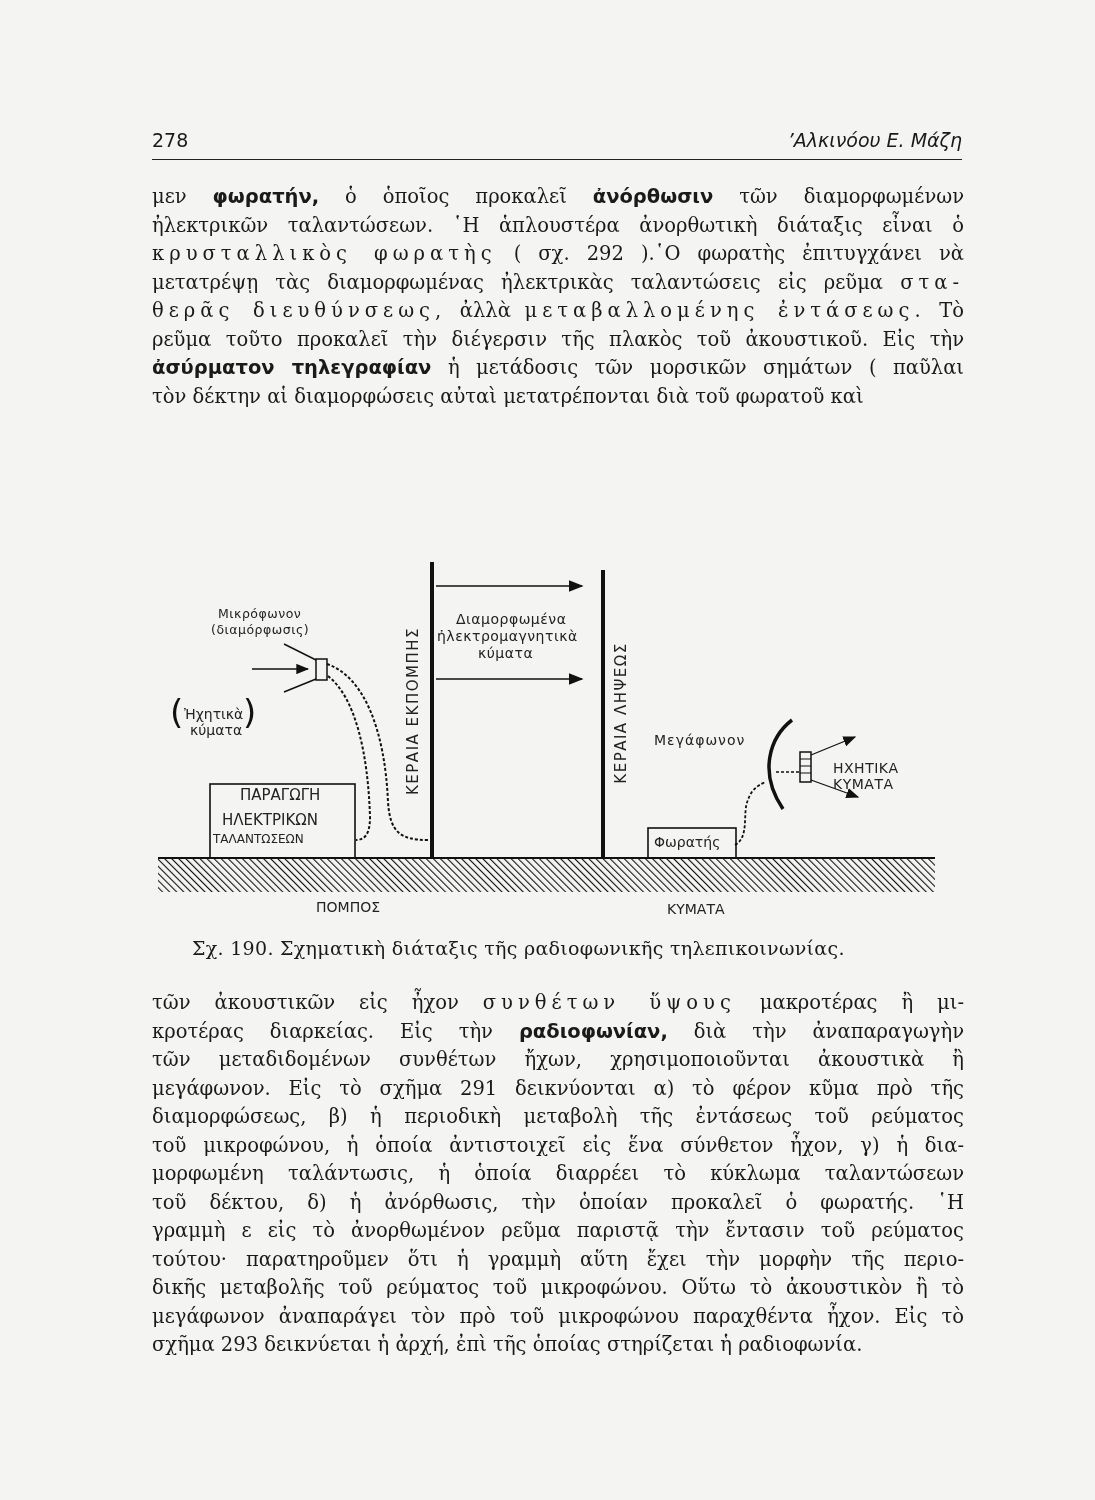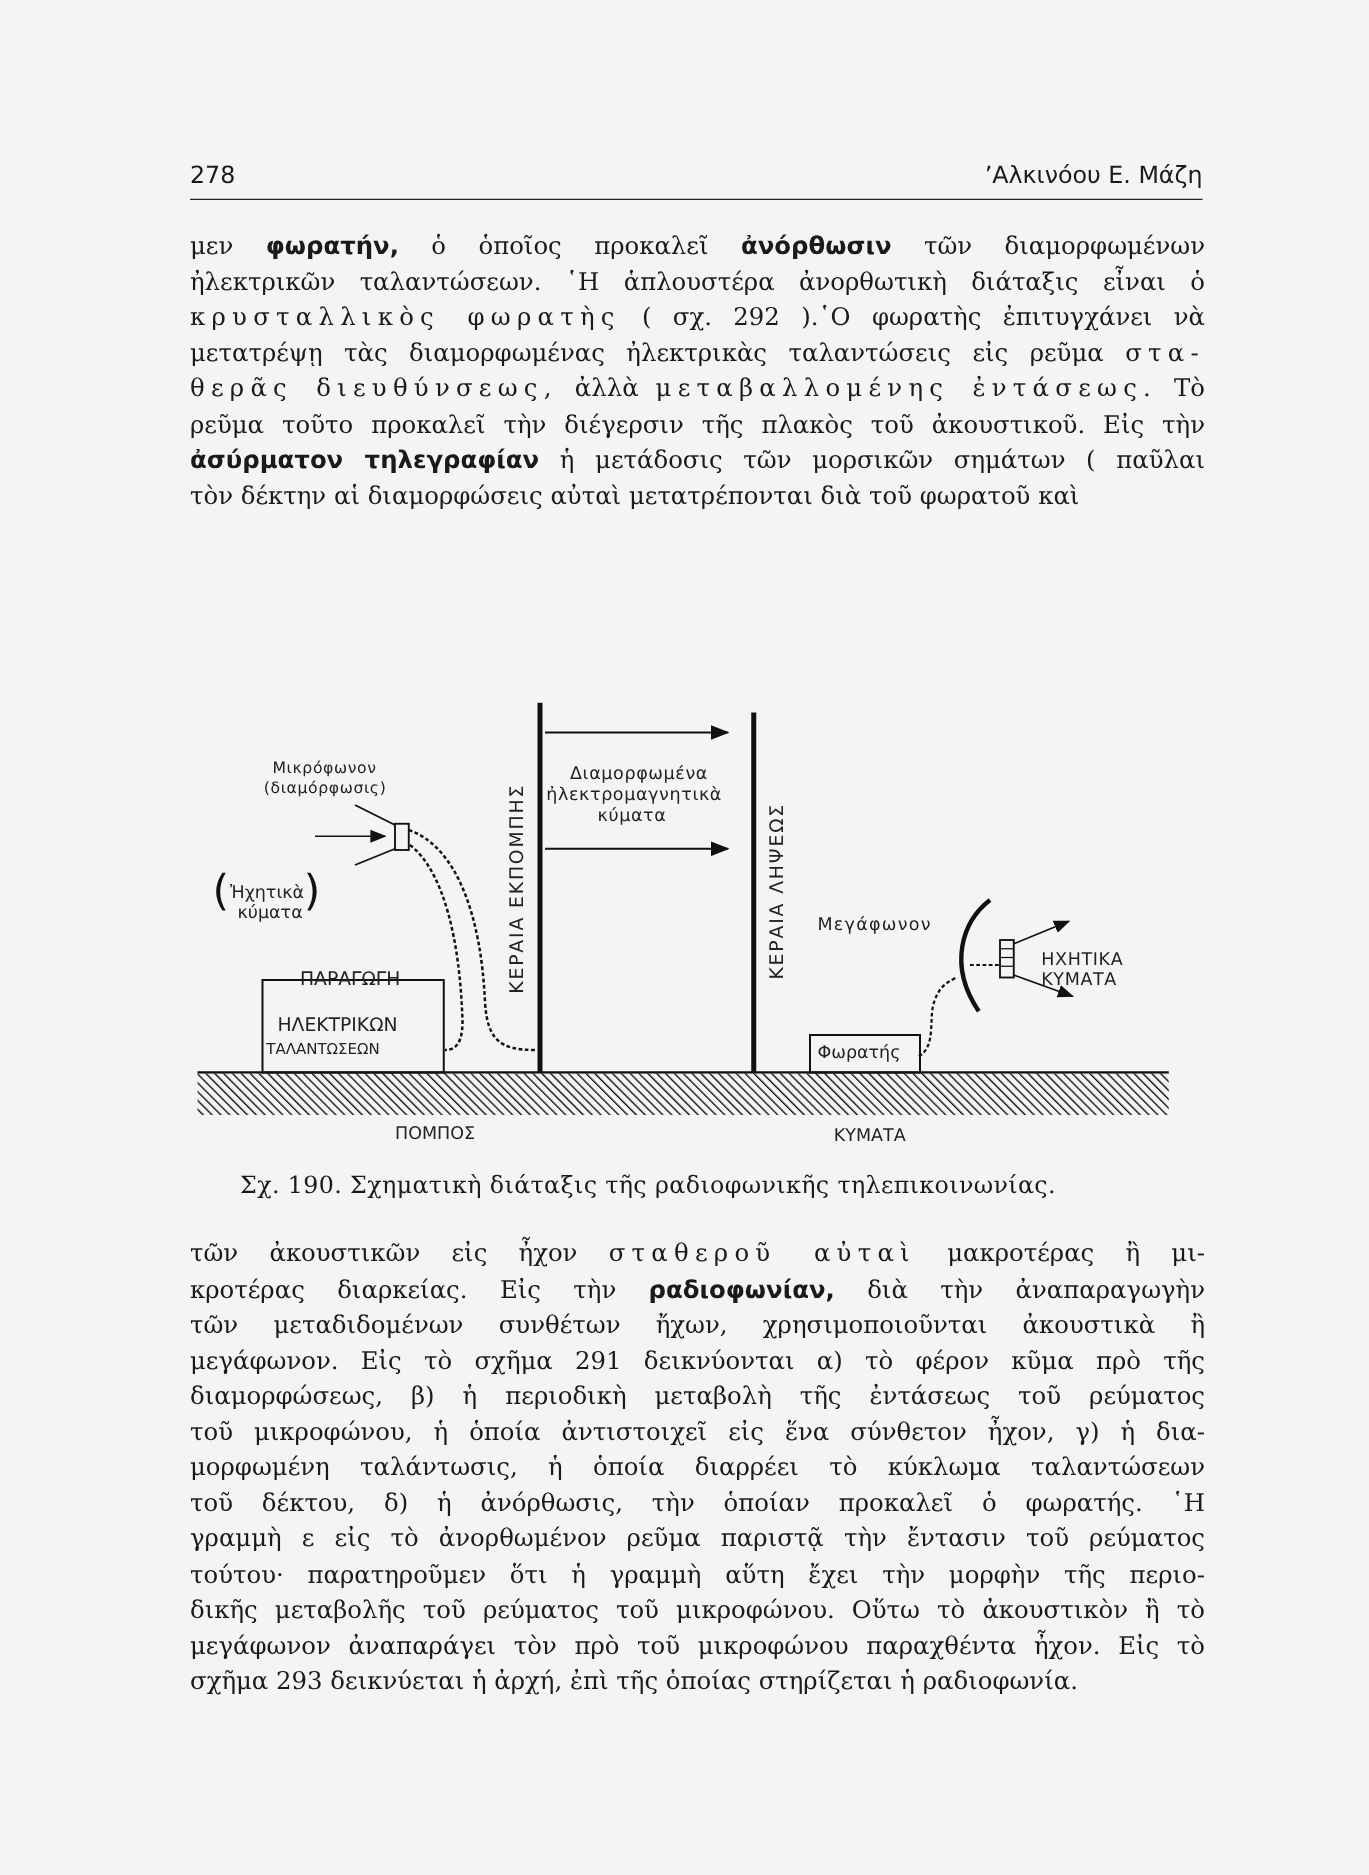--- a/index.html
+++ b/index.html
@@ -7,21 +7,21 @@
     width: 1095px; height: 1500px; background: #f4f4f2; position: relative; overflow: hidden;
     font-family: "DejaVu Serif", serif; color: #1a1a1a;
   }
   .page { position: absolute; left: 0; top: 0; width: 1003px; height: 1500px; margin-top: 37px; }
   .running-head {
     position: absolute; left: 152px; top: 92px; width: 810px; height: 30px;
     border-bottom: 1.5px solid #222;
     font-family: "DejaVu Sans", sans-serif; font-size: 19px;
   }
   .running-head .pgnum { position: absolute; left: 0; top: 0; }
-  .running-head .author { position: absolute; right: 0; top: 0; }
+  .running-head .author { position: absolute; right: 0; top: 0; font-style: italic; }
   .text-block { position: absolute; left: 152px; width: 812px; font-size: 19.5px; }
   .line {
     height: 28.5px; line-height: 28.5px; white-space: nowrap;
     text-align: justify; text-align-last: justify; display: block;
   }
   .line.last { text-align-last: left; }
   .b { font-family: "DejaVu Sans", sans-serif; font-weight: bold; }
   .sp { letter-spacing: 5px; }
   .figure { position: absolute; left: 150px; top: 525px; width: 800px; height: 360px; }
   .figure svg { position: absolute; left: 0; top: 0; }
@@ -97,21 +97,21 @@
 
       <text x="20" y="162" font-size="34" font-family="DejaVu Sans, sans-serif" fill="#111">(</text>
       <text x="93" y="162" font-size="34" font-family="DejaVu Sans, sans-serif" fill="#111">)</text>
     </svg>
 
     <span class="fig-label" style="left:68px;top:44px;font-size:12.5px;letter-spacing:0.5px;">Μικρόφωνον</span>
     <span class="fig-label" style="left:61px;top:60px;font-size:12.5px;letter-spacing:0.5px;">(διαμόρφωσις)</span>
     <span class="fig-label" style="left:34px;top:144px;font-size:14px;">Ἠχητικὰ</span>
     <span class="fig-label" style="left:40px;top:160px;font-size:14px;">κύματα</span>
 
-    <span class="fig-label" style="left:90px;top:212px;font-size:15px;">ΠΑΡΑΓΩΓΗ</span>
+    <span class="fig-label" style="left:90px;top:224px;font-size:15px;">ΠΑΡΑΓΩΓΗ</span>
     <span class="fig-label" style="left:72px;top:249px;font-size:15px;">ΗΛΕΚΤΡΙΚΩΝ</span>
     <span class="fig-label" style="left:63px;top:270px;font-size:12px;">ΤΑΛΑΝΤΩΣΕΩΝ</span>
 
     <span class="fig-label" style="left:178px;top:140px;font-size:15px;letter-spacing:1.5px;transform:rotate(-90deg);transform-origin:center;width:170px;text-align:center;">ΚΕΡΑΙΑ ΕΚΠΟΜΠΗΣ</span>
 
     <span class="fig-label" style="left:306px;top:49px;font-size:14px;letter-spacing:0.5px;">Διαμορφωμένα</span>
     <span class="fig-label" style="left:287px;top:66px;font-size:14px;letter-spacing:0.5px;">ἠλεκτρομαγνητικὰ</span>
     <span class="fig-label" style="left:328px;top:83px;font-size:14px;letter-spacing:0.5px;">κύματα</span>
 
     <span class="fig-label" style="left:396px;top:142px;font-size:15px;letter-spacing:1.5px;transform:rotate(-90deg);transform-origin:center;width:150px;text-align:center;">ΚΕΡΑΙΑ ΛΗΨΕΩΣ</span>
@@ -121,21 +121,21 @@
     <span class="fig-label" style="left:683px;top:214px;font-size:14px;letter-spacing:0.5px;">ΚΥΜΑΤΑ</span>
     <span class="fig-label" style="left:504px;top:272px;font-size:14px;">Φωρατής</span>
 
     <span class="fig-label" style="left:166px;top:337px;font-size:14px;">ΠΟΜΠΟΣ</span>
     <span class="fig-label" style="left:517px;top:339px;font-size:14px;">ΚΥΜΑΤΑ</span>
   </div>
 
   <div class="caption">Σχ. 190. Σχηματικὴ διάταξις τῆς ραδιοφωνικῆς τηλεπικοινωνίας.</div>
 
   <div class="text-block" id="bottom-para" style="top:952px;">
-      <span class="line"><span>τῶν ἀκουστικῶν εἰς ἦχον </span><span class="sp">σταθεροῦ αὐταὶ</span><span> μακροτέρας ἢ μι-</span></span>
+      <span class="line"><span>τῶν ἀκουστικῶν εἰς ἦχον </span><span class="sp">συνθέτων ὕψους</span><span> μακροτέρας ἢ μι-</span></span>
       <span class="line"><span>κροτέρας διαρκείας. Εἰς τὴν </span><span class="b">ραδιοφωνίαν,</span><span> διὰ τὴν ἀναπαραγωγὴν</span></span>
       <span class="line"><span>τῶν μεταδιδομένων συνθέτων ἤχων, χρησιμοποιοῦνται ἀκουστικὰ ἢ</span></span>
       <span class="line"><span>μεγάφωνον. Εἰς τὸ σχῆμα 291 δεικνύονται α) τὸ φέρον κῦμα πρὸ τῆς</span></span>
       <span class="line"><span>διαμορφώσεως, β) ἡ περιοδικὴ μεταβολὴ τῆς ἐντάσεως τοῦ ρεύματος</span></span>
       <span class="line"><span>τοῦ μικροφώνου, ἡ ὁποία ἀντιστοιχεῖ εἰς ἕνα σύνθετον ἦχον, γ) ἡ δια-</span></span>
       <span class="line"><span>μορφωμένη ταλάντωσις, ἡ ὁποία διαρρέει τὸ κύκλωμα ταλαντώσεων</span></span>
       <span class="line"><span>τοῦ δέκτου, δ) ἡ ἀνόρθωσις, τὴν ὁποίαν προκαλεῖ ὁ φωρατής. ῾Η</span></span>
       <span class="line"><span>γραμμὴ ε εἰς τὸ ἀνορθωμένον ρεῦμα παριστᾷ τὴν ἔντασιν τοῦ ρεύματος</span></span>
       <span class="line"><span>τούτου· παρατηροῦμεν ὅτι ἡ γραμμὴ αὕτη ἔχει τὴν μορφὴν τῆς περιο-</span></span>
       <span class="line"><span>δικῆς μεταβολῆς τοῦ ρεύματος τοῦ μικροφώνου. Οὕτω τὸ ἀκουστικὸν ἢ τὸ</span></span>

